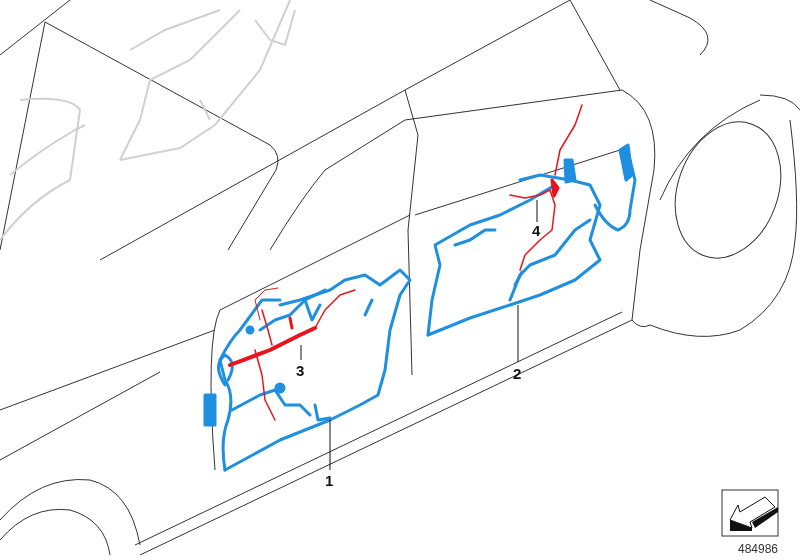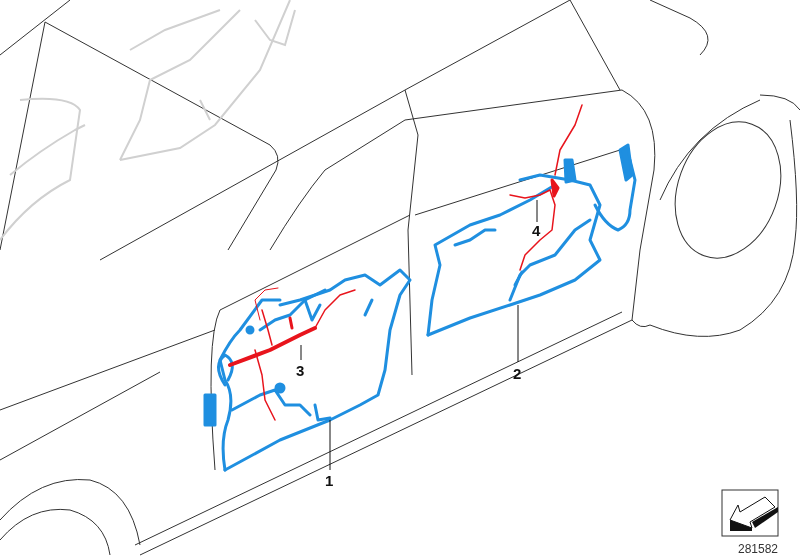--- a/index.html
+++ b/index.html
@@ -112,13 +112,13 @@
     <path d="M752 522 L778 507 L778 512 L755 528 Z" fill="#111"></path>
     <path d="M730 520 L752 528 L752 531 L730 531 Z" fill="#111"></path>
   </g>
 </svg>
 
 <div class="callout" style="left:325px; top:472px;">1</div>
 <div class="callout" style="left:513px; top:365px;">2</div>
 <div class="callout" style="left:296px; top:362px;">3</div>
 <div class="callout" style="left:532px; top:222px;">4</div>
 
-<div class="ref-number">281582</div>
+<div class="ref-number">484986</div>
 
 </body></html>

